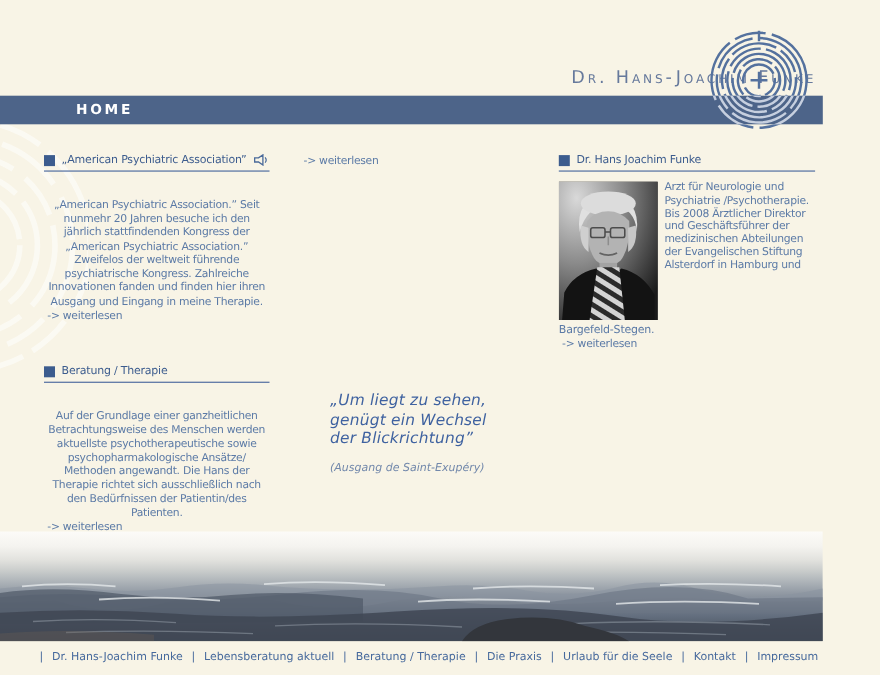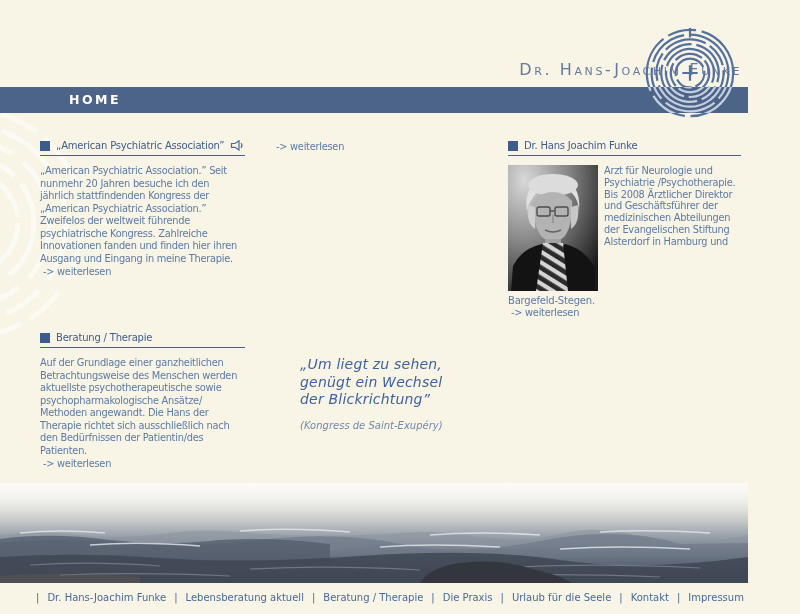--- a/index.html
+++ b/index.html
@@ -21,21 +21,21 @@
   .logo{position:absolute;left:642px;top:25px;width:96px;height:96px;z-index:2;}
   .watermark{position:absolute;left:0;top:108px;width:80px;height:230px;opacity:.55;pointer-events:none;}
 
   
   .col{position:absolute;}
   .col-head{display:flex;align-items:center;gap:6px;border-bottom:1px solid #43629b;
     padding-bottom:4px;cursor:pointer;}
   .sq{width:10px;height:10px;background:var(--heading-blue);flex:0 0 auto;}
   .col-head-label{font-size:10px;letter-spacing:-0.2px;color:var(--heading-blue);white-space:nowrap;}
   .audio{margin-left:auto;flex:0 0 auto;cursor:pointer;}
-  .col-body{margin-top:9px;font-size:9.8px;letter-spacing:-0.25px;line-height:12.5px;color:var(--body-blue);}
+  .col-body{margin-top:25px;font-size:9.8px;letter-spacing:-0.25px;line-height:12.5px;color:var(--body-blue);text-align:center;}
   .more{display:block;margin-top:1px;padding-left:3px;font-size:9.8px;letter-spacing:-0.25px;
     line-height:12.5px;color:var(--body-blue);text-decoration:none;cursor:pointer;}
 
   .col-apa{left:40px;top:140px;width:205px;}
   .col-praxis{left:273px;top:140px;width:200px;}
   .col-funke{left:508px;top:140px;width:233px;}
   .col-beratung{left:40px;top:332px;width:205px;}
 
   .funke-body{display:flex;margin-top:9px;gap:8px;}
   .photo-wrap{width:88px;flex:0 0 auto;}
@@ -168,21 +168,21 @@
       <span class="col-head-label">Beratung / Therapie</span>
     </div>
     <div class="col-body">Auf der Grundlage einer ganzheitlichen Betrachtungsweise des Menschen werden aktuellste psychotherapeutische sowie psychopharmakologische Ansätze/ Methoden angewandt. Die Hans der Therapie richtet sich ausschließlich nach den Bedürfnissen der Patientin/des Patienten.</div>
     <a class="more">-&gt; weiterlesen</a>
   </div>
 
   <div class="quote">
     <div>„Um liegt zu sehen,</div>
     <div>genügt ein Wechsel</div>
     <div>der Blickrichtung”</div>
-    <div class="quote-attr">(Kongress de Saint-Exupéry)</div>
+    <div class="quote-attr">(Ausgang de Saint-Exupéry)</div>
   </div>
 
   <svg class="ocean" viewBox="0 0 748 100" preserveAspectRatio="none">
     <defs>
       <linearGradient id="sea" x1="0" y1="0" x2="0" y2="1">
         <stop offset="0" stop-color="#fcfbf8"></stop>
         <stop offset="0.14" stop-color="#f4f3ef"></stop>
         <stop offset="0.26" stop-color="#e2e2de"></stop>
         <stop offset="0.36" stop-color="#c9cccb"></stop>
         <stop offset="0.46" stop-color="#adb3b8"></stop>

